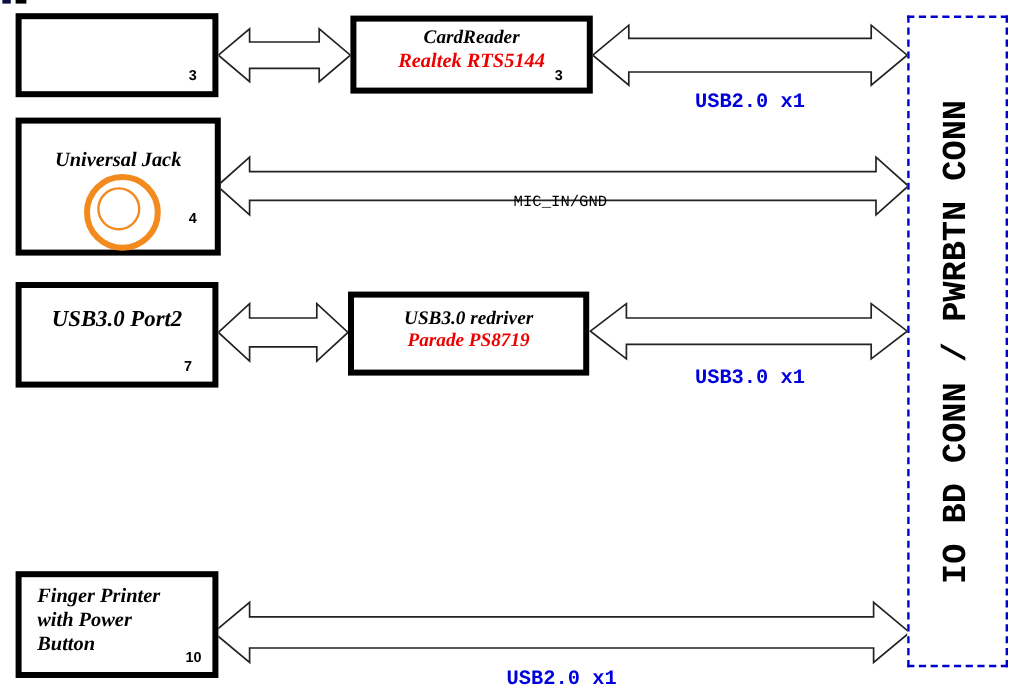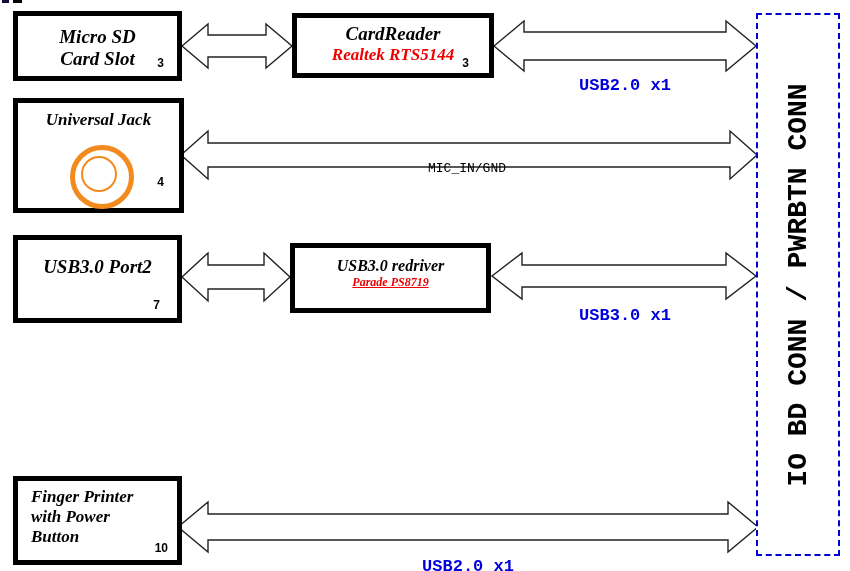--- a/index.html
+++ b/index.html
@@ -24,33 +24,33 @@
   }
   .num {
     position:absolute; font-family:"Liberation Sans", sans-serif;
     font-weight:bold; font-style:normal; font-size:12px; color:#000;
   }
 
   
   .b-microsd   { left:13px;  top:11px;  width:169px; height:70px; }
   .b-microsd .title { font-size:19px; line-height:22px; padding-top:10px; }
   .b-jack      { left:13px;  top:98px;  width:171px; height:115px; }
-  .b-jack .title { font-size:17px; padding-top:7px; }
+  .b-jack .title { font-size:17px; padding-top:20px; }
   .b-port2     { left:13px;  top:235px; width:169px; height:88px; }
   .b-port2 .title { font-size:19px; padding-top:16px; }
   .b-finger    { left:13px;  top:476px; width:169px; height:89px; }
   .b-finger .title { font-size:17px; line-height:20px; text-align:left; padding:6px 0 0 13px; }
 
   
   .b-cardreader { left:292px; top:13px;  width:202px; height:65px; }
-  .b-cardreader .title { font-size:19px; padding-top:5px; }
+  .b-cardreader .title { font-size:16px; padding-top:5px; }
   .b-cardreader .chip  { font-size:17px; }
   .b-redriver  { left:290px; top:243px; width:201px; height:70px; }
   .b-redriver .title { font-size:16px; padding-top:9px; }
-  .b-redriver .chip  { font-size:12px;text-decoration:underline; }
+  .b-redriver .chip  { font-size:16px; }
 
   
   .ring-outer {
     position:absolute; left:52px; top:42px; width:54px; height:54px;
     border:5px solid var(--jack-ring,#f28a1e); border-radius:50%;
   }
   .ring-inner {
     position:absolute; left:63px; top:53px; width:32px; height:32px;
     border:2px solid var(--jack-ring,#f28a1e); border-radius:50%;
   }
@@ -100,24 +100,20 @@
   <svg class="arrows" width="850" height="571" viewBox="0 0 850 571">
     <polygon points="182,46 208,24 208,35 266,35 266,24 292,46 266,68 266,57 208,57 208,68"></polygon>
     <polygon points="494,46 524,21 524,32 726,32 726,21 756,46 726,71 726,60 524,60 524,71"></polygon>
     <polygon points="181,155 208,131 208,143 730,143 730,131 757,155 730,179 730,167 208,167 208,179"></polygon>
     <polygon points="182,277 208,253 208,265 264,265 264,253 290,277 264,301 264,289 208,289 208,301"></polygon>
     <polygon points="492,276 522,253 522,265 726,265 726,253 756,276 726,299 726,287 522,287 522,299"></polygon>
     <polygon points="178,527 208,502 208,514 728,514 728,502 758,527 728,552 728,540 208,540 208,552"></polygon>
   </svg>
 
   <div class="box b-microsd">
-    <div class="title">
-      <span>Micro SD</span><br>
-      <span>Card Slot</span>
-    </div>
     <span class="num" style="right:13px; bottom:6px;">3</span>
   </div>
 
   <div class="box b-jack">
     <div class="title">Universal Jack</div>
     <div class="ring-outer"></div>
     <div class="ring-inner"></div>
     <span class="num" style="right:15px; bottom:19px;">4</span>
   </div>
 

